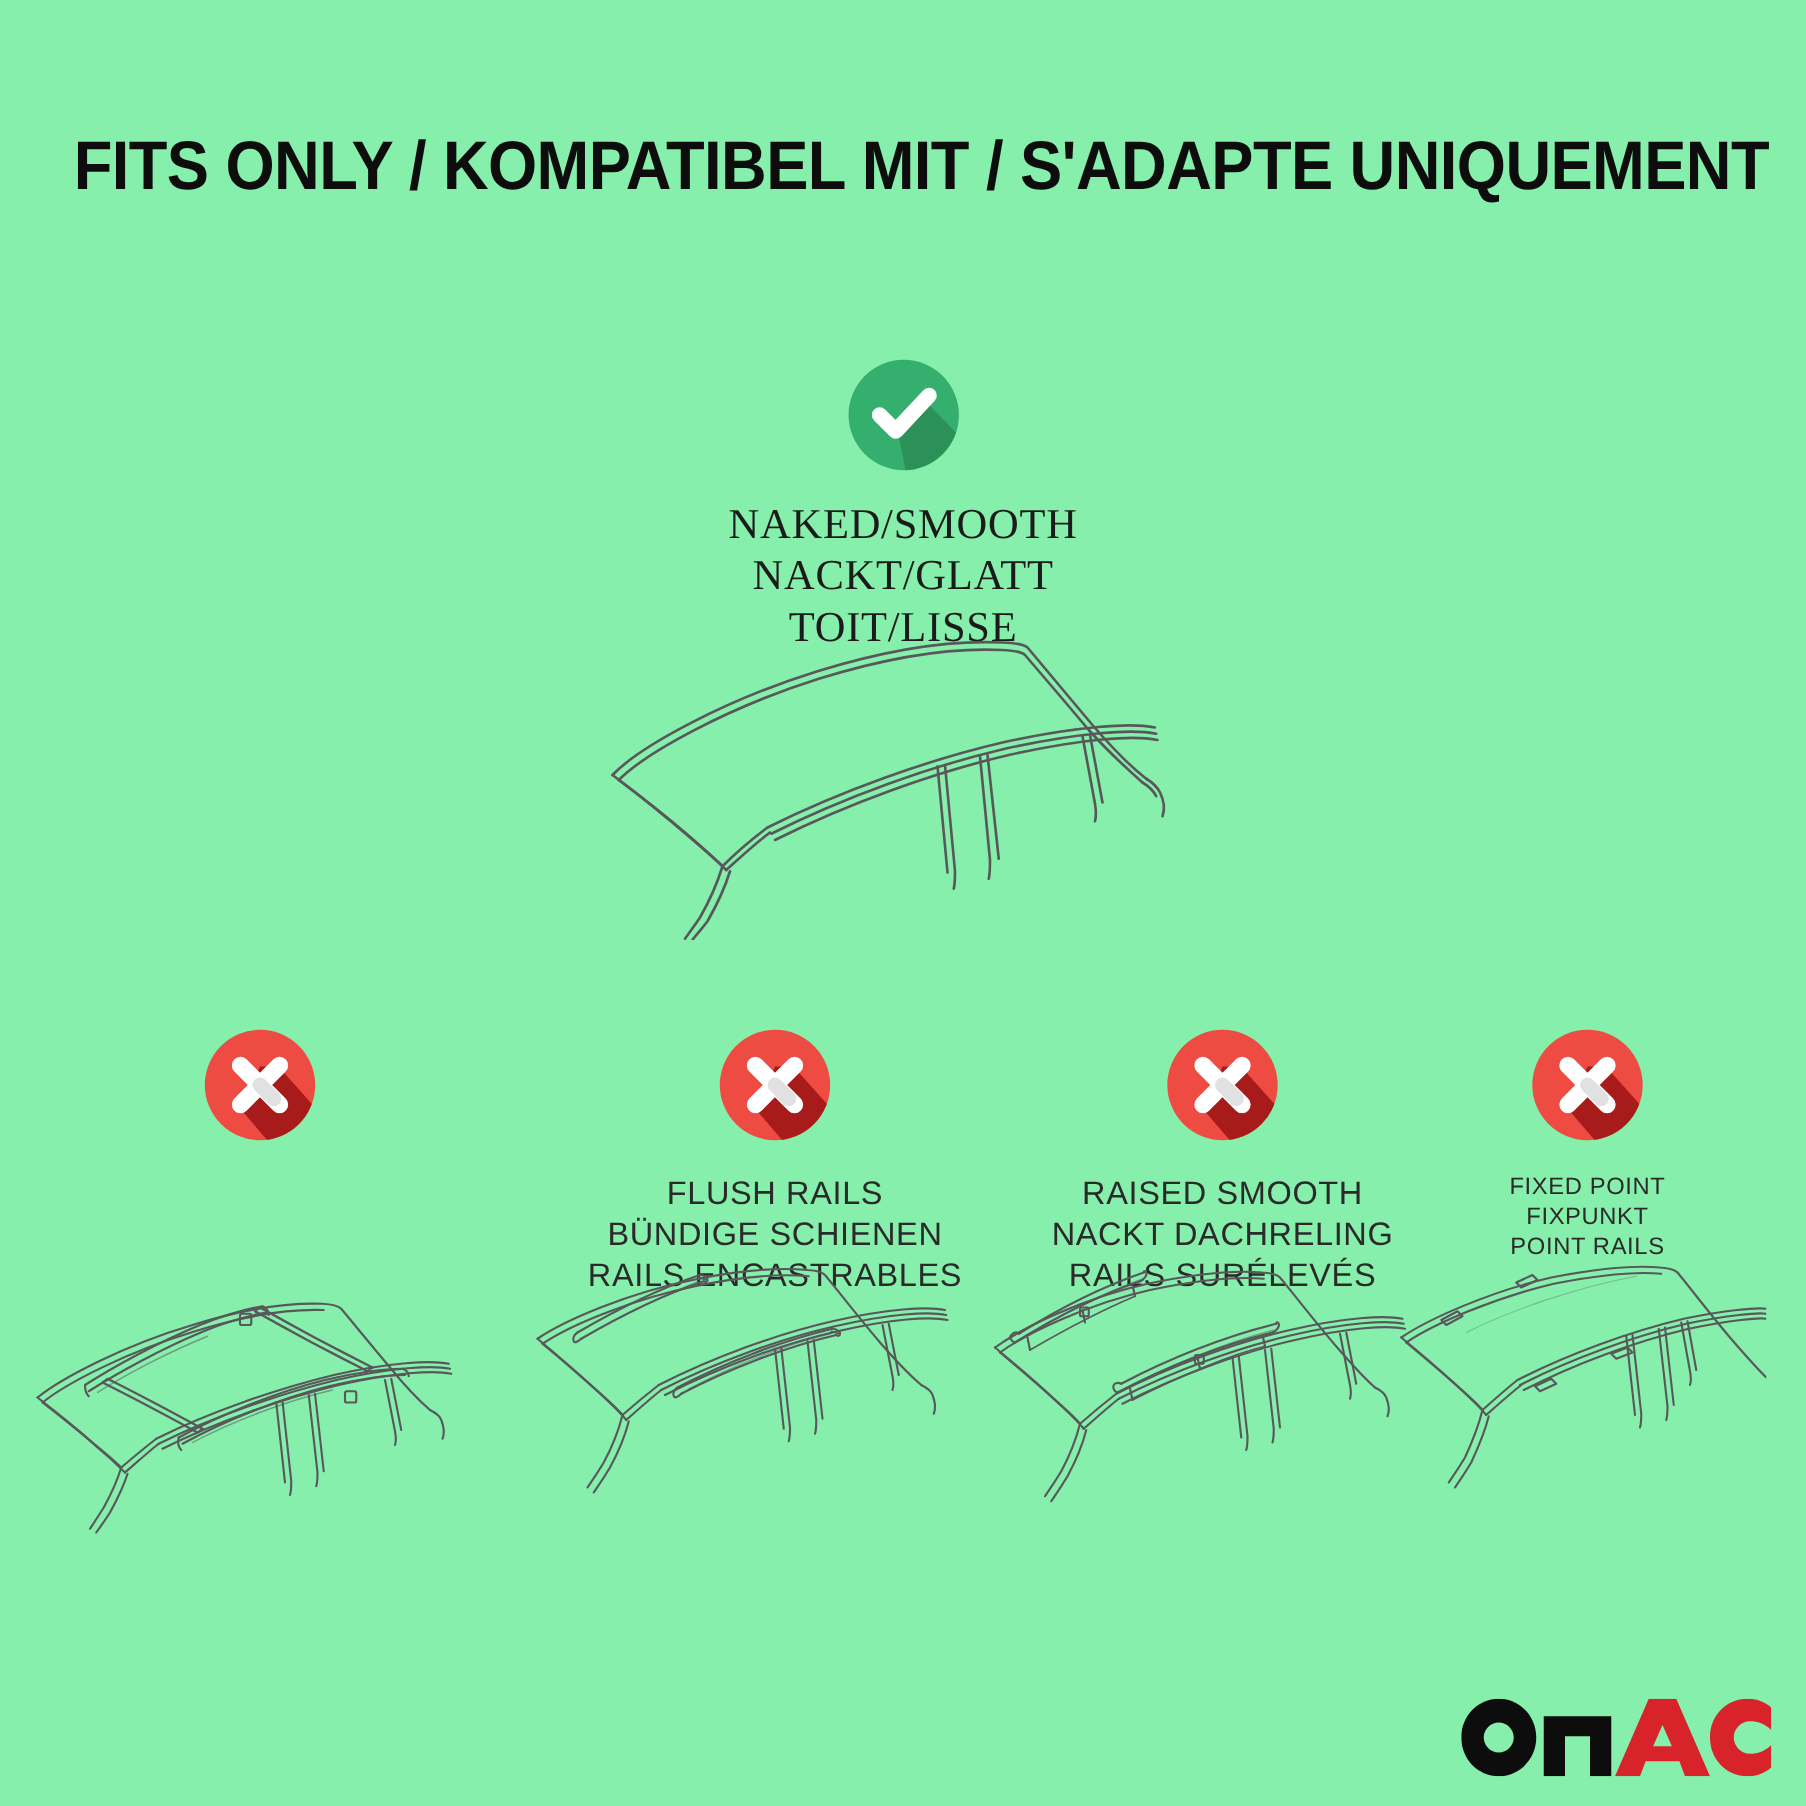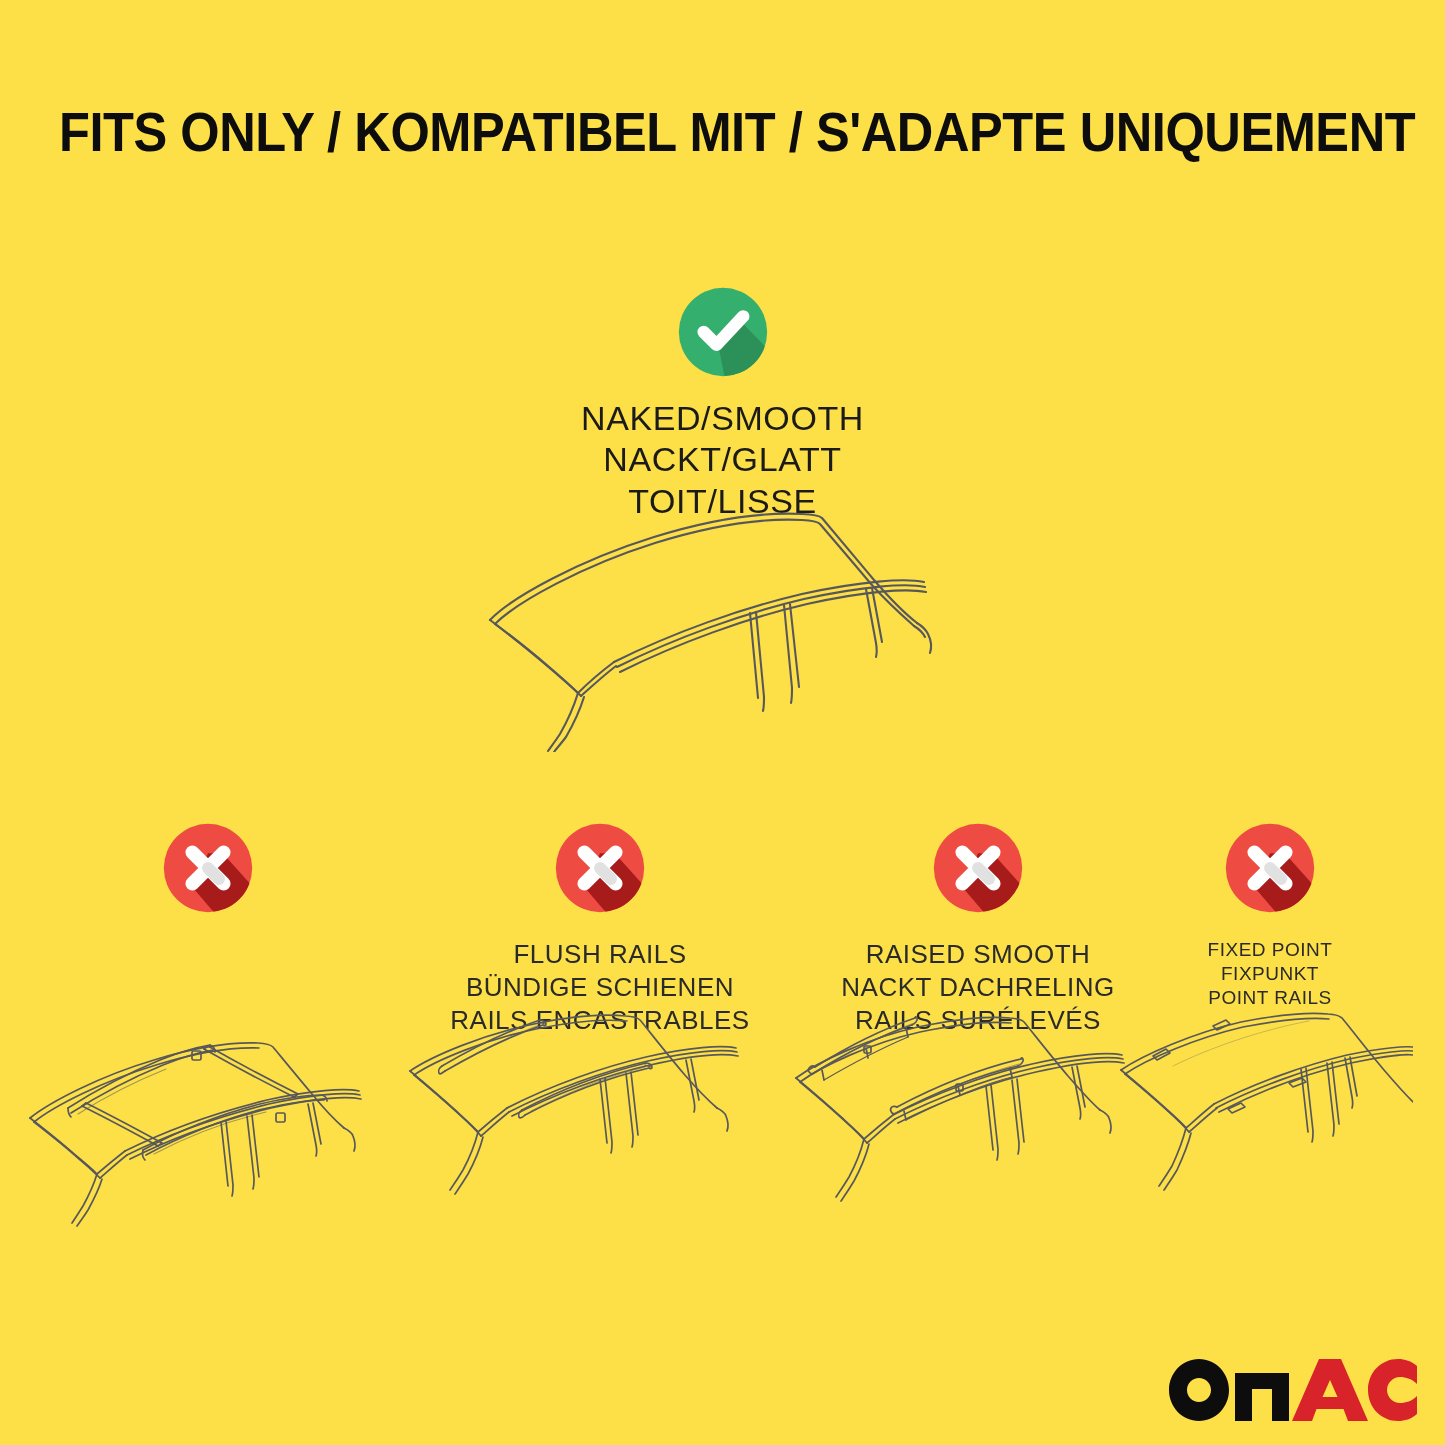--- a/index.html
+++ b/index.html
@@ -13,21 +13,21 @@
     font-family: "Liberation Sans", sans-serif;
     color: #231f20;
     overflow: hidden;
     position: relative;
   }
 
   .page {
     position: relative;
     width: 1445px;
     height: 1445px;
-    background: #fde047;
+    background: #86efac;
   }
 
   
   .title-bar {
     position: absolute;
     top: 104px;
     left: 0;
     width: 1445px;
     text-align: center;
   }
@@ -44,20 +44,21 @@
     white-space: nowrap;
   }
 
   
   .good-block {
     position: absolute;
     top: 286px;
     left: 0;
     width: 1445px;
     text-align: center;
+    font-family: Liberation Serif, serif;
   }
   .icon-wrap {
     display: block;
     margin: 0 auto;
   }
   .good-caption {
     margin-top: 16px;
     font-size: 34px;
     line-height: 1.22;
     letter-spacing: 0.6px;
@@ -82,21 +83,21 @@
     left: 0;
     width: 1445px;
     height: 430px;
   }
   .col {
     position: absolute;
     top: 0;
     text-align: center;
   }
   .col-1 { left: 8px;    width: 400px; }
-  .col-2 { left: 400px;  width: 400px; }
+  .col-2 { left: 420px;  width: 400px; }
   .col-3 { left: 778px;  width: 400px; }
   .col-4 { left: 1120px; width: 300px; }
 
   .x-icon-row { height: 108px; }
 
   .bad-caption {
     margin-top: 8px;
     color: #2a2a2a;
     font-weight: normal;
   }

